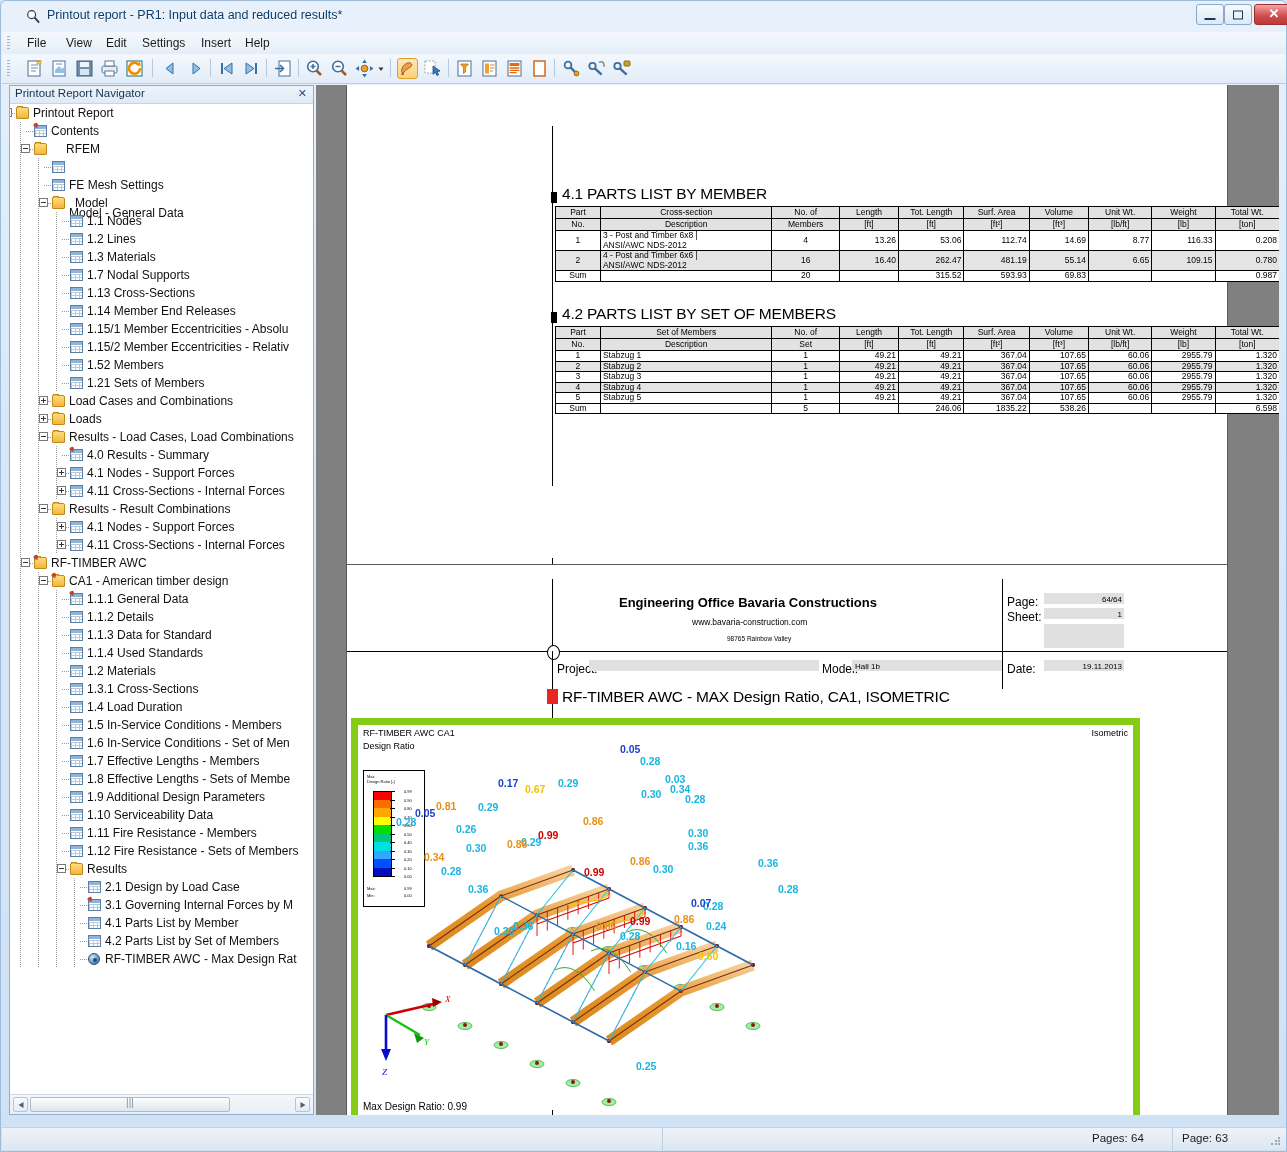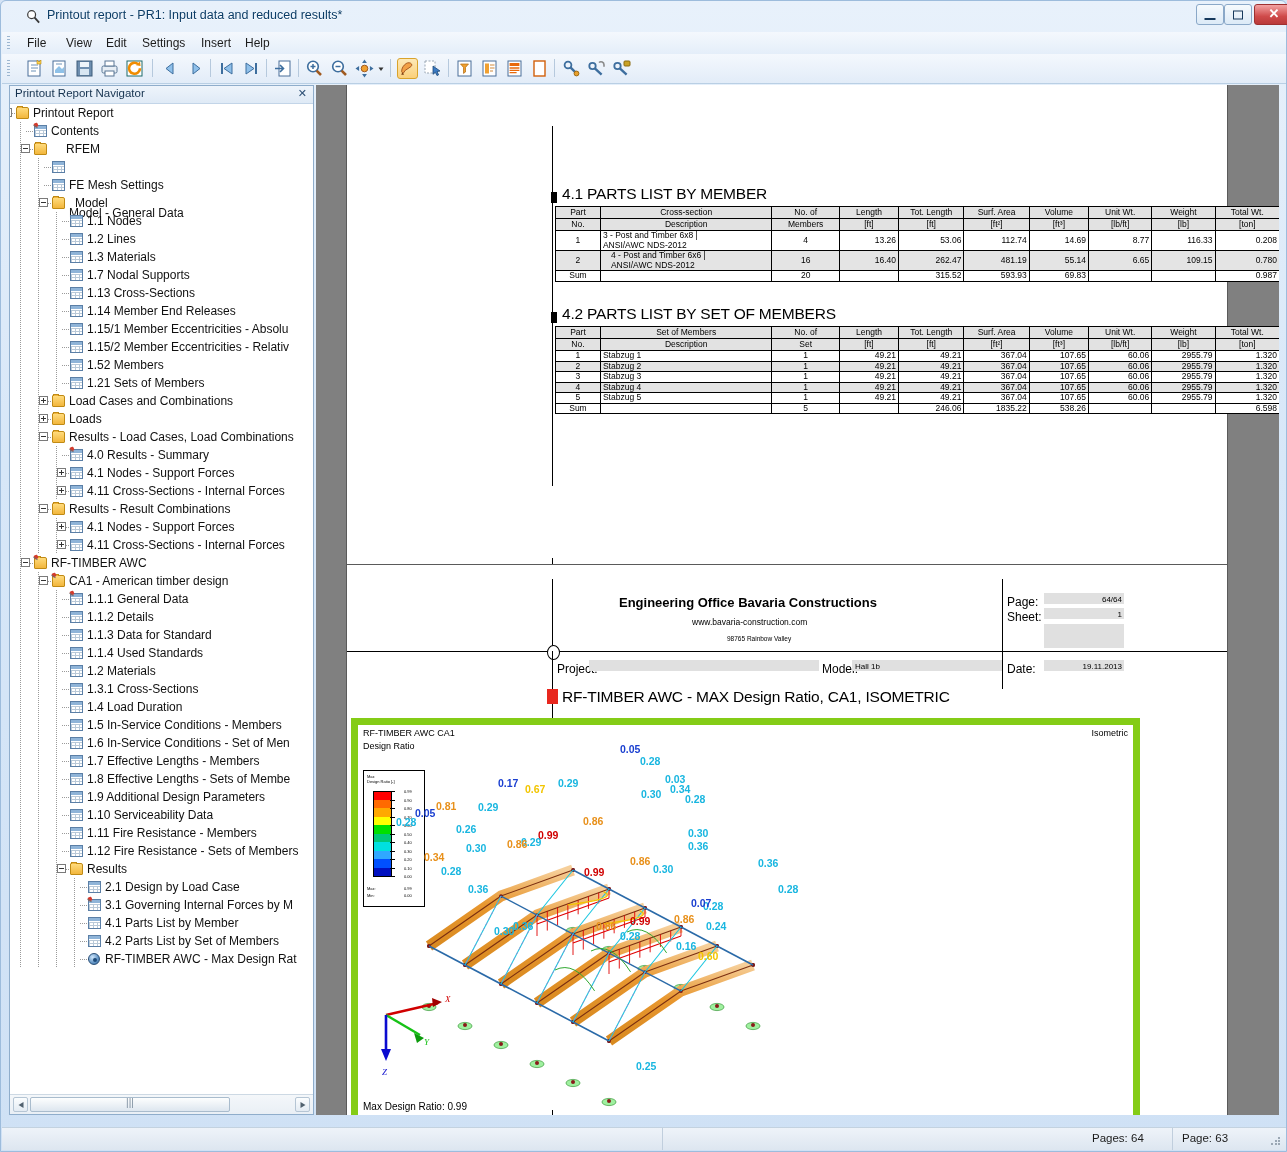--- a/index.html
+++ b/index.html
@@ -839,21 +839,21 @@
               <td class="r">13.26</td>
               <td class="r">53.06</td>
               <td class="r">112.74</td>
               <td class="r">14.69</td>
               <td class="r">8.77</td>
               <td class="r">116.33</td>
               <td class="r">0.208</td>
             </tr>
             <tr class="alt">
               <td class="c">2</td>
-              <td class="l" style="padding: 0px 10px;">
+              <td class="l" style="padding: 0px 2px;">
                 <div>4 - Post and Timber 6x6 |</div>
                 <div>ANSI/AWC NDS-2012</div>
               </td>
               <td class="c">16</td>
               <td class="r">16.40</td>
               <td class="r">262.47</td>
               <td class="r">481.19</td>
               <td class="r">55.14</td>
               <td class="r">6.65</td>
               <td class="r">109.15</td>

